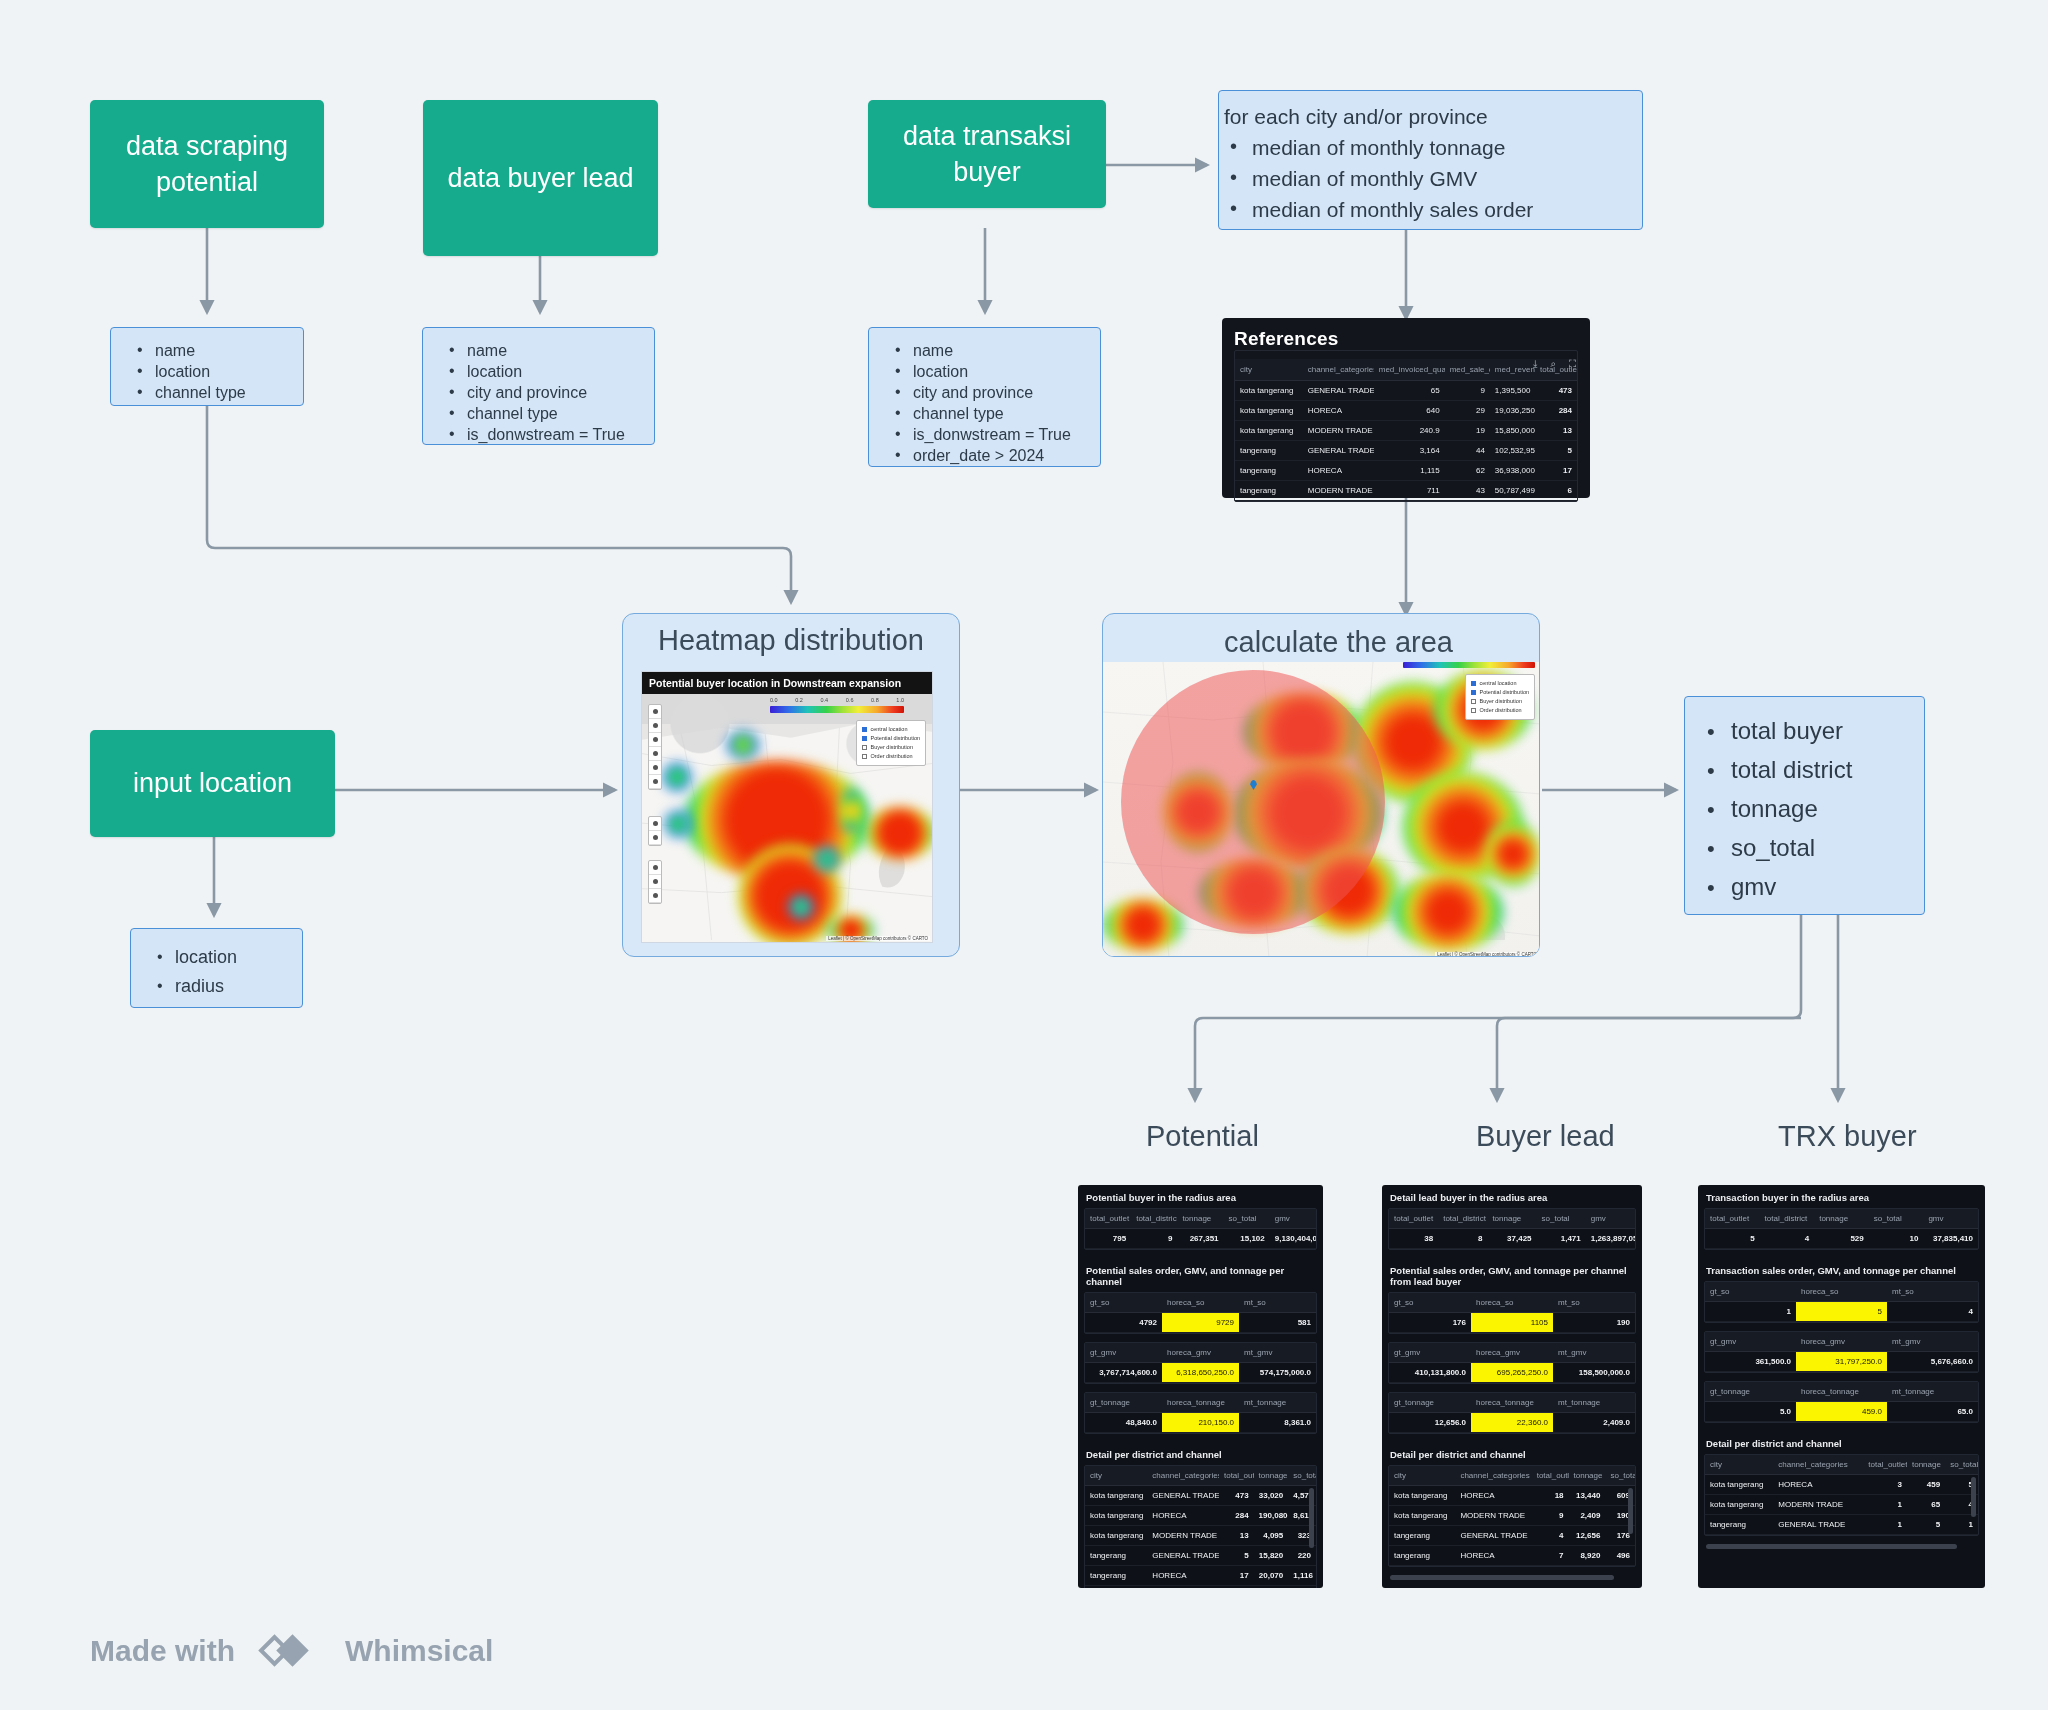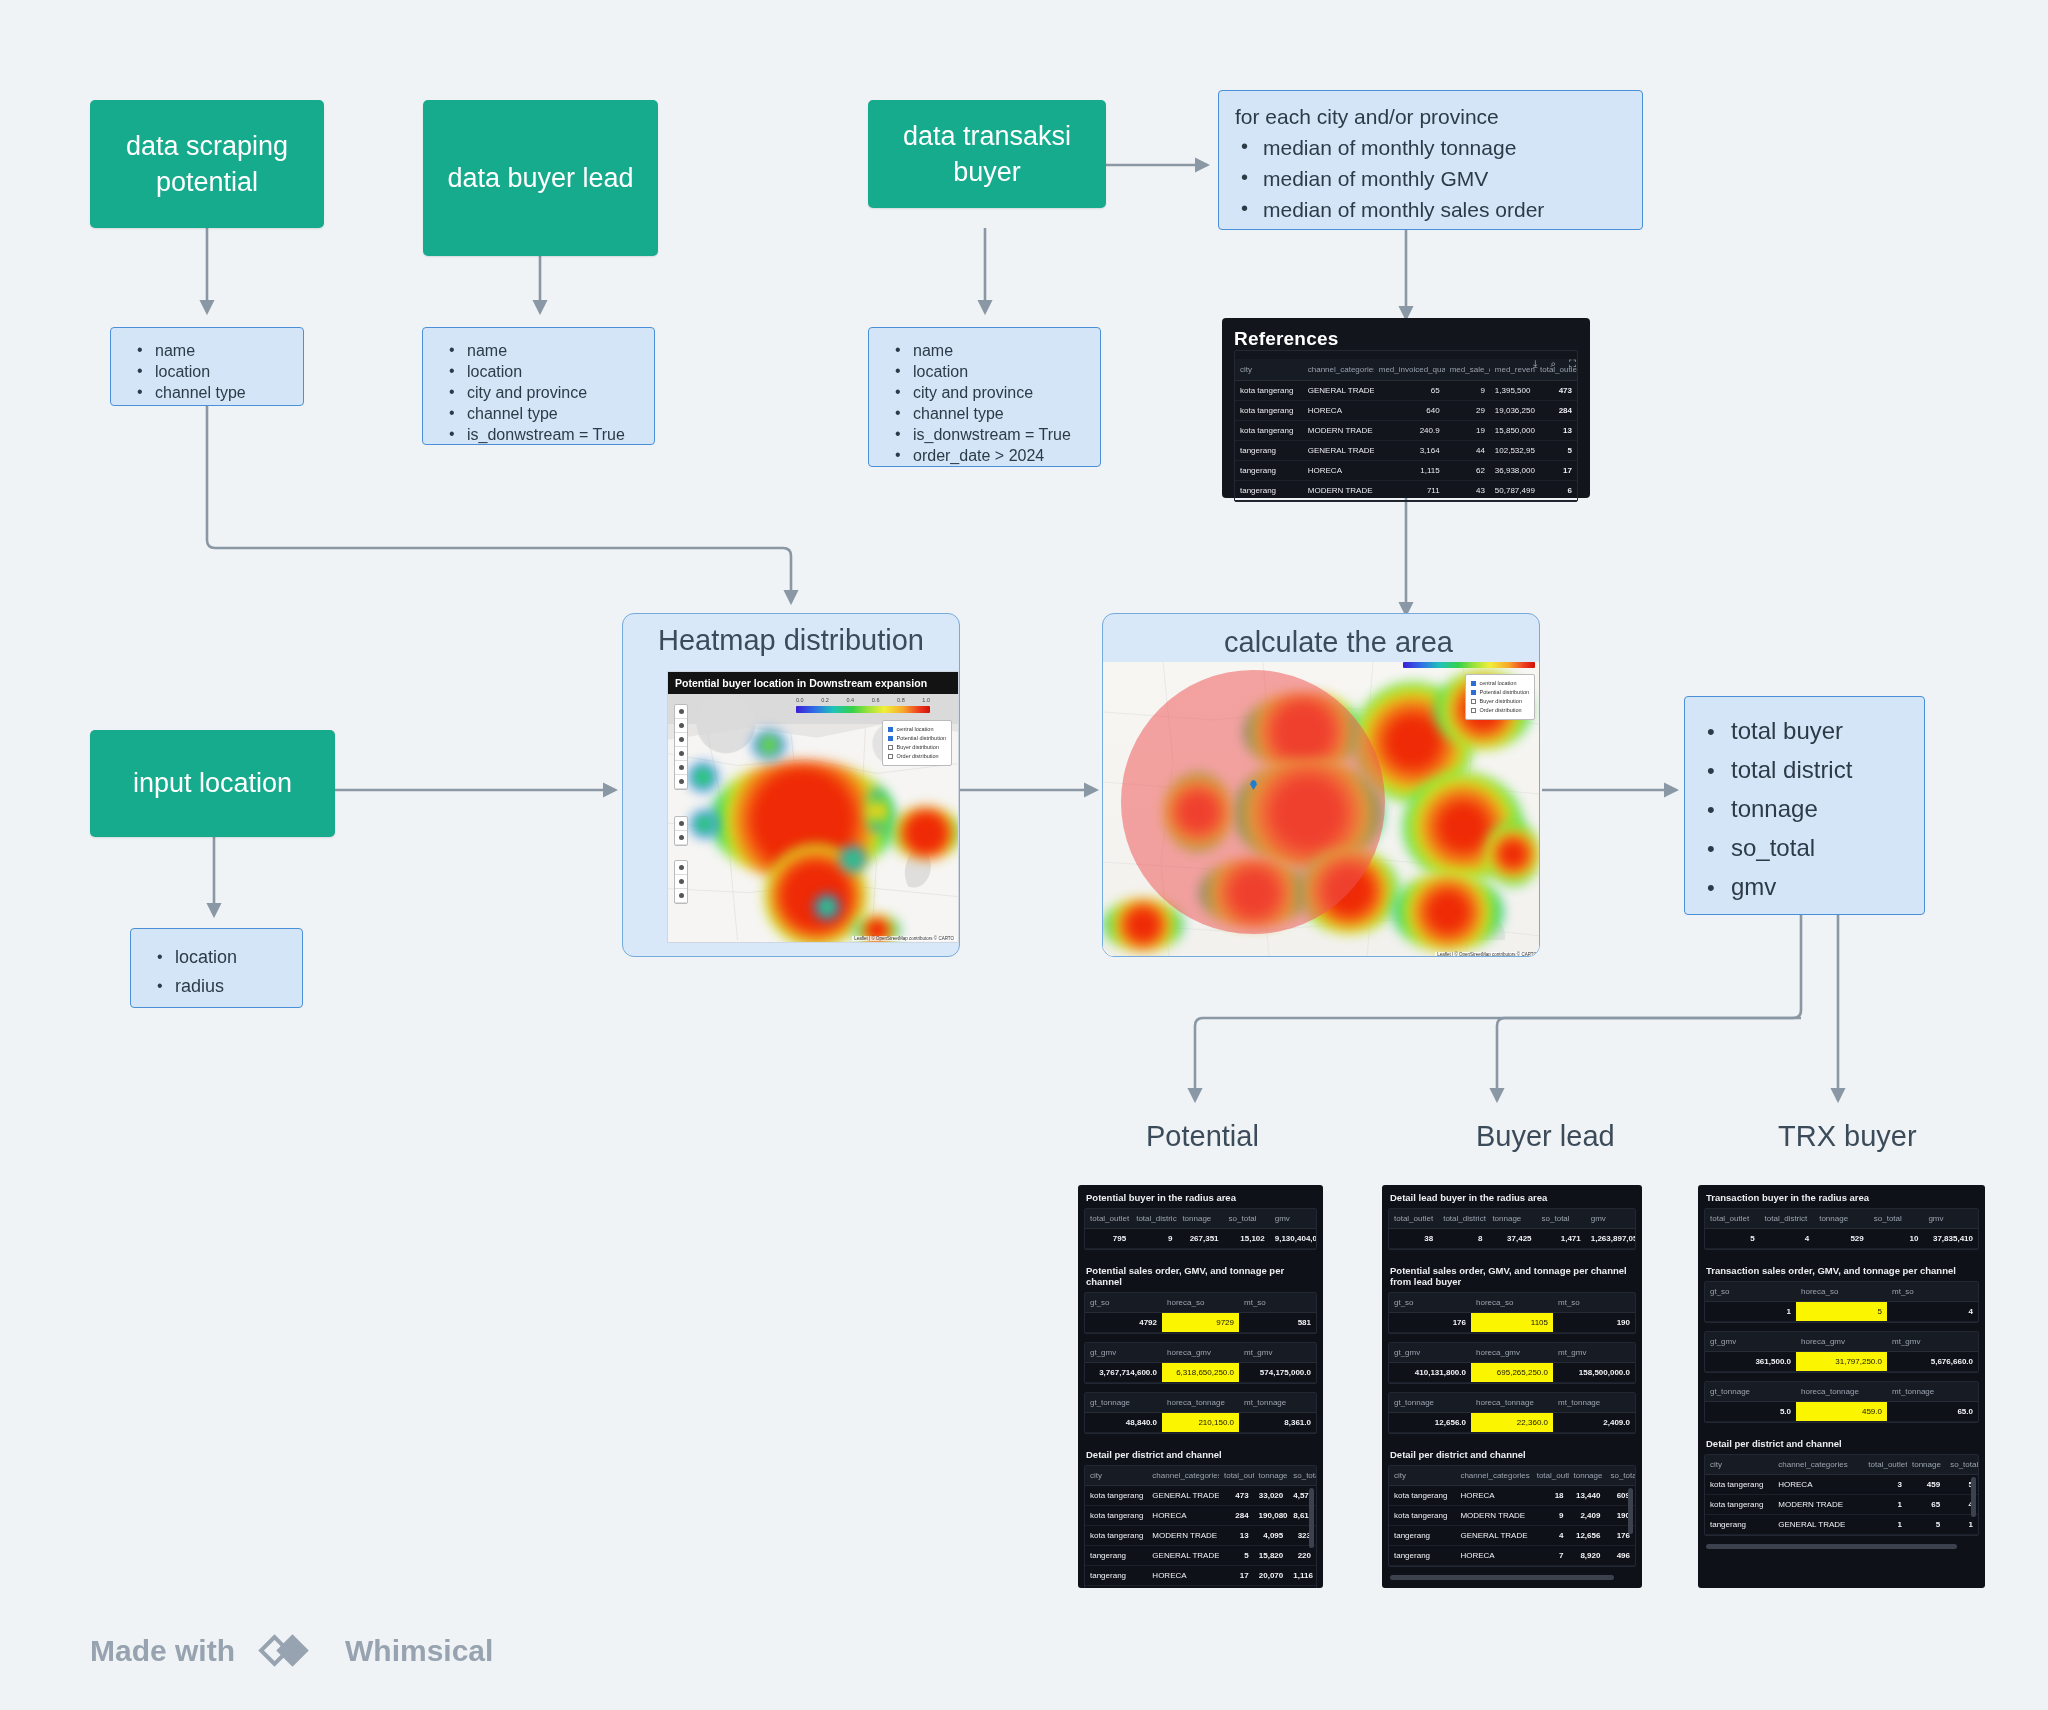--- a/index.html
+++ b/index.html
@@ -289,21 +289,21 @@
     </ul>
   </div>
 
   <div class="blue-box" style="position:absolute; left:130px; top:928px; width:173px; height:80px; padding-top:14px;">
     <ul>
       <li style="font-size:18px;line-height:29px;">location</li>
       <li style="font-size:18px;line-height:29px;">radius</li>
     </ul>
   </div>
 
-  <div class="blue-box big" style="position:absolute; left:1218px; top:90px; width:425px; height:140px; padding:12px 16px;">
+  <div class="blue-box big" style="position:absolute; left:1218px; top:90px; width:425px; height:140px; padding:12px 5px;">
     <div class="lead">for each city and/or province</div>
     <ul>
       <li>median of monthly tonnage</li>
       <li>median of monthly GMV</li>
       <li>median of monthly sales order</li>
     </ul>
   </div>
 
   <div class="blue-box out" style="position:absolute; left:1684px; top:696px; width:241px; height:219px; padding:14px 10px 10px 16px;">
     <ul>
@@ -391,21 +391,21 @@
             <td>50,787,499.94</td>
             <td class="b">6</td>
           </tr>
         </tbody>
       </table>
     </div>
   </div>
 
   <div class="panel" style="left:622px; top:613px; width:338px; height:344px;">
     <div class="panel-title">Heatmap distribution</div>
-    <div class="mapbox" style="left:18px; top:57px; width:292px; height:272px; border:1px solid #cfd8e2;margin-left:26px;">
+    <div class="mapbox" style="left:18px; top:57px; width:292px; height:272px; border:1px solid #cfd8e2;">
       <div class="map-header">Potential buyer location in Downstream expansion</div>
       <div class="map-canvas" style="height:248px;">
         <svg class="roads" viewBox="0 0 292 248">
           <g stroke="#cfcfcf" stroke-width="0.8" fill="none">
             <path d="M0 60 L70 72 L140 66 L210 80 L292 70"></path>
             <path d="M30 0 L44 60 L60 140 L70 248"></path>
             <path d="M120 0 L128 80 L140 160 L150 248"></path>
             <path d="M200 10 L196 90 L210 170 L205 248"></path>
             <path d="M0 130 L90 138 L180 130 L292 142"></path>
             <path d="M0 196 L80 200 L170 192 L292 204"></path>

